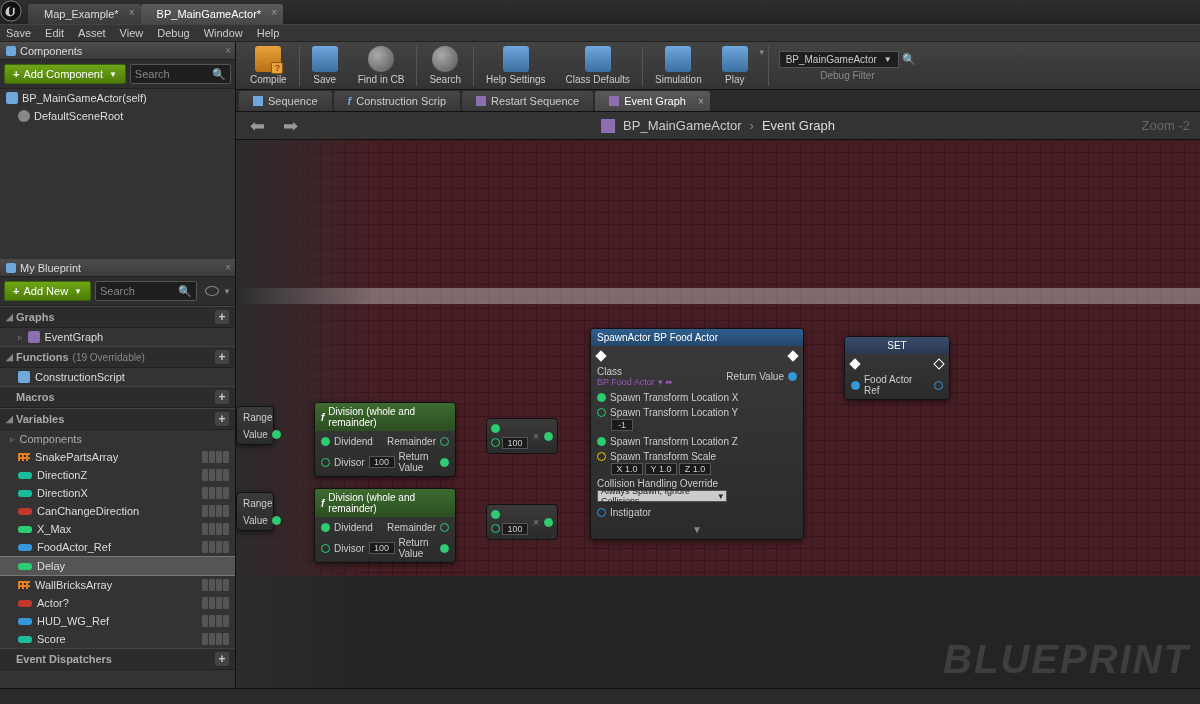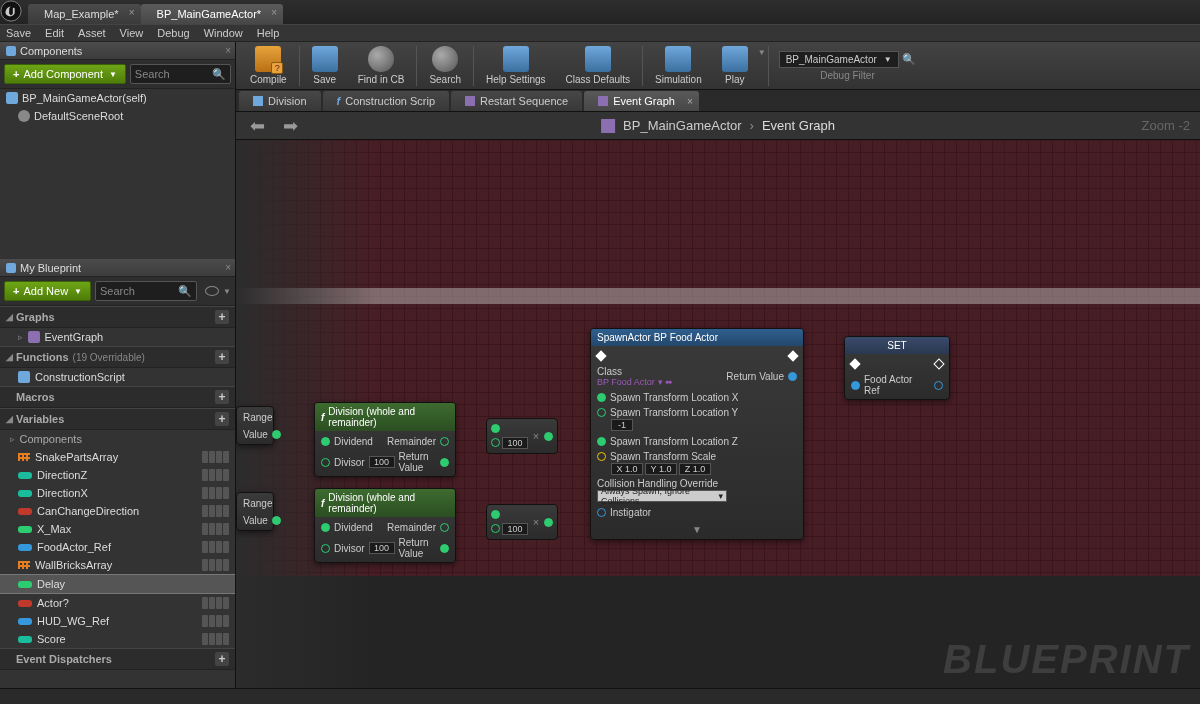--- a/index.html
+++ b/index.html
@@ -292,33 +292,33 @@
             <div class="secitem">
               <span class="pill" style="background: rgb(52, 152, 219);"></span>
               <span>FoodActor_Ref</span>
               <span class="chipgroup">
                 <span class="c"></span>
                 <span class="c"></span>
                 <span class="c"></span>
                 <span class="c"></span>
               </span>
             </div>
-            <div class="secitem">
-              <span class="gridicon"></span>
-              <span>WallBricksArray</span>
-              <span class="chipgroup">
-                <span class="c"></span>
-                <span class="c"></span>
-                <span class="c"></span>
-                <span class="c"></span>
-              </span>
-            </div>
             <div class="secitem selected">
               <span class="pill" style="background: rgb(46, 204, 113);"></span>
               <span>Delay</span>
+              <span class="chipgroup">
+                <span class="c"></span>
+                <span class="c"></span>
+                <span class="c"></span>
+                <span class="c"></span>
+              </span>
+            </div>
+            <div class="secitem">
+              <span class="gridicon"></span>
+              <span>WallBricksArray</span>
               <span class="chipgroup">
                 <span class="c"></span>
                 <span class="c"></span>
                 <span class="c"></span>
                 <span class="c"></span>
               </span>
             </div>
             <div class="secitem">
               <span class="pill" style="background: rgb(192, 57, 43);"></span>
               <span>Actor?</span>
@@ -409,21 +409,21 @@
               </div>
         <span style="color:#aaa">🔍</span>
       </div>
       <div class="dbglabel">Debug Filter</div>
     </div>
    </div>
 
    <div class="gtabs">
     <div class="gtab">
             <span class="gtabicon" style="background:#6fa8dc"></span>
-            <span>Division</span>
+            <span>Sequence</span>
           </div>
     <div class="gtab">
             <span style="color:#6fa8dc;font-style:italic;font-weight:bold">f</span>
             <span>Construction Scrip</span>
           </div>
     <div class="gtab">
             <span class="gtabicon" style="background:#8b6fb0"></span>
             <span>Restart Sequence</span>
           </div>
     <div class="gtab active">

